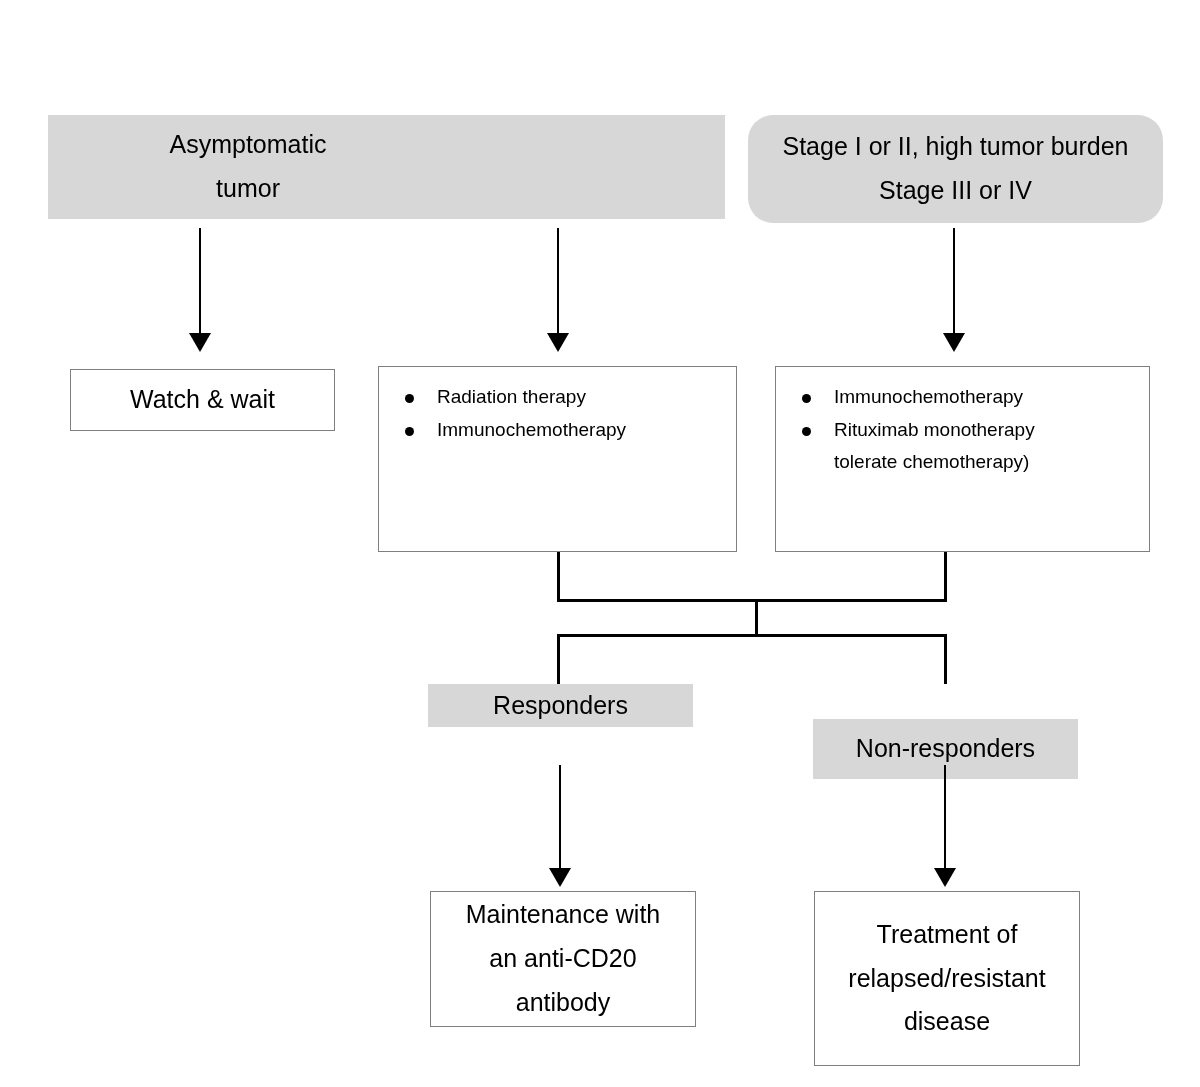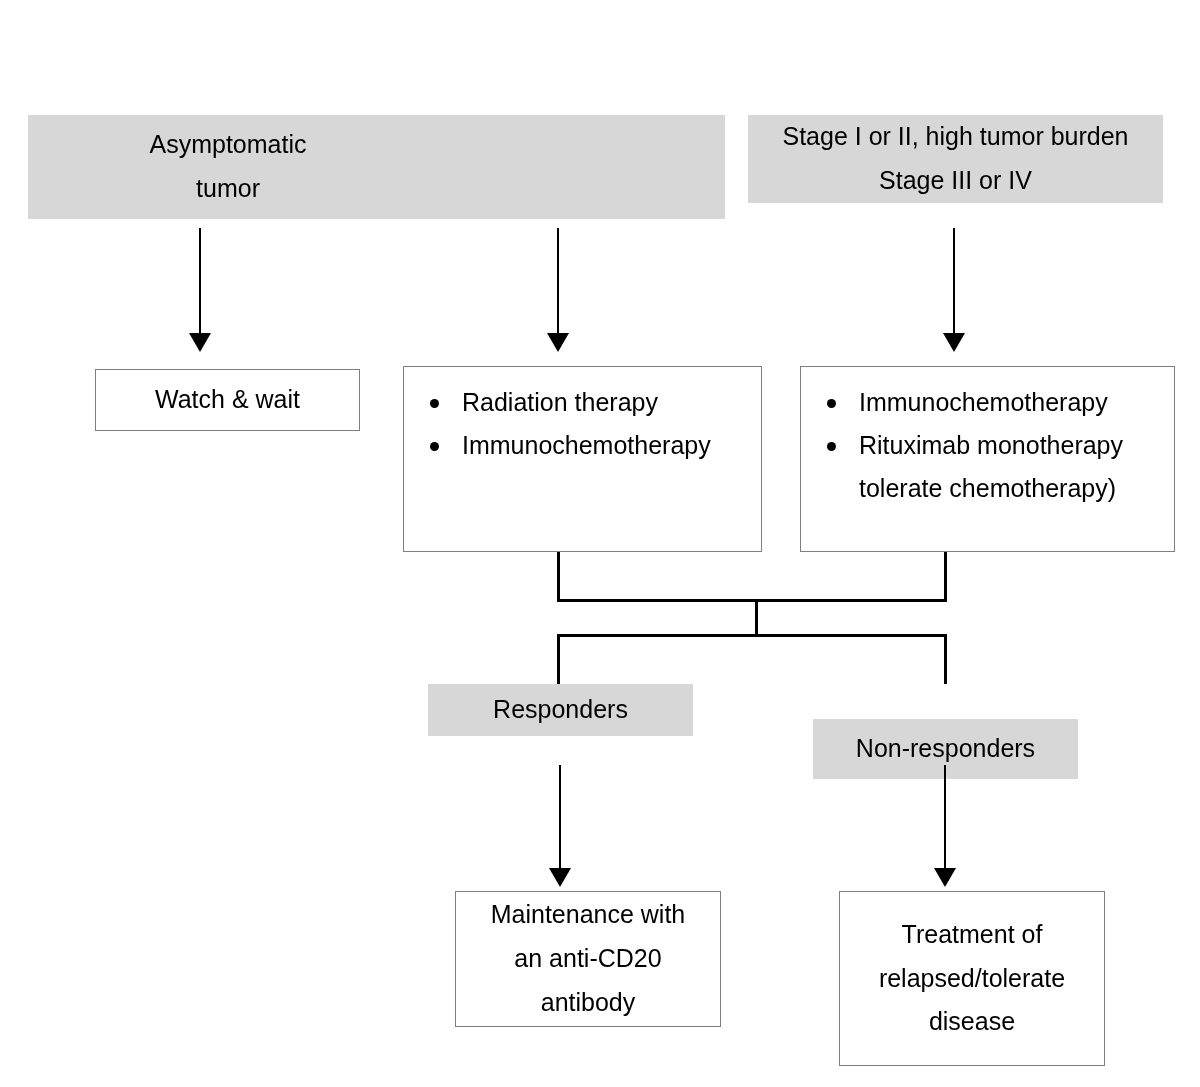--- a/index.html
+++ b/index.html
@@ -30,39 +30,38 @@
     line-height: 1.75;
     color: #000000;
   }
   .node.filled {
     background: #d7d7d7;
     border: none;
   }
   .node.outlined {
     background: #ffffff;
     border: 1px solid #7f7f7f;
-    margin-left: 25px;
   }
   .node.list {
     display: block;
     text-align: left;
     padding: 14px 0 14px 0;
   }
   .node .line {
     display: block;
     white-space: nowrap;
   }
   ul.bullets {
     margin: 0;
     padding: 0 10px 0 58px;
     list-style: none;
   }
   ul.bullets > li {
     position: relative;
-    font-size: 25px;
+    font-size: 19px;
     line-height: 1.72;
     margin: 0;
     padding: 0;
   }
   ul.bullets > li .bullet-dot {
     position: absolute;
     left: -32px;
     top: 0.70em;
     width: 9px;
     height: 9px;
@@ -87,29 +86,29 @@
     border-left: 11px solid transparent;
     border-right: 11px solid transparent;
     border-top: 19px solid #000000;
   }
 </style>
 </head>
 <body>
 
 <div id="canvas">
 
-  <div class="node filled" style="left:28px; top:115px; width:400px; height:104px;">
+  <div class="node filled" style="left:48px; top:115px; width:400px; height:104px;">
     <span class="line">Asymptomatic</span>
     <span class="line">tumor</span>
   </div>
 
   <div class="node filled" style="left:392px; top:115px; width:333px; height:104px;">
   </div>
 
-  <div class="node filled" style="left:748px; top:115px; width:415px; height:88px;">
+  <div class="node filled" style="left:748px; top:115px; width:415px; height:108px;border-radius:25px;">
     <span class="line">Stage I or II, high tumor burden</span>
     <span class="line">Stage III or IV</span>
   </div>
 
   <div class="connector vline" style="left:199px; top:228px; height:107px;"></div>
   <div class="arrowhead" style="left:189px; top:333px;"></div>
 
   <div class="connector vline" style="left:557px; top:228px; height:107px;"></div>
   <div class="arrowhead" style="left:547px; top:333px;"></div>
 
@@ -152,21 +151,21 @@
 
   <div class="connector hline thick" style="left:557px; top:599px; width:390px;"></div>
 
   <div class="connector vline thick" style="left:755px; top:599px; height:37px;"></div>
 
   <div class="connector hline thick" style="left:557px; top:634px; width:390px;"></div>
 
   <div class="connector vline thick" style="left:557px; top:634px; height:50px;"></div>
   <div class="connector vline thick" style="left:944px; top:634px; height:50px;"></div>
 
-  <div class="node filled" style="left:428px; top:684px; width:265px; height:52px;">
+  <div class="node filled" style="left:428px; top:684px; width:265px; height:43px;">
     <span class="line">Responders</span>
   </div>
 
   <div class="node filled" style="left:813px; top:719px; width:265px; height:60px;">
     <span class="line">Non-responders</span>
   </div>
 
   <div class="connector vline" style="left:559px; top:765px; height:105px;"></div>
   <div class="arrowhead" style="left:549px; top:868px;"></div>
 
@@ -174,17 +173,17 @@
   <div class="arrowhead" style="left:934px; top:868px;"></div>
 
   <div class="node outlined" style="left:430px; top:891px; width:266px; height:136px;text-align:center;">
     <span class="line">Maintenance with</span>
     <span class="line">an anti-CD20</span>
     <span class="line">antibody</span>
   </div>
 
   <div class="node outlined" style="left:814px; top:891px; width:266px; height:175px;">
     <span class="line">Treatment of</span>
-    <span class="line">relapsed/tolerate</span>
+    <span class="line">relapsed/resistant</span>
     <span class="line">disease</span>
   </div>
 
 </div>
 
 </body></html>

